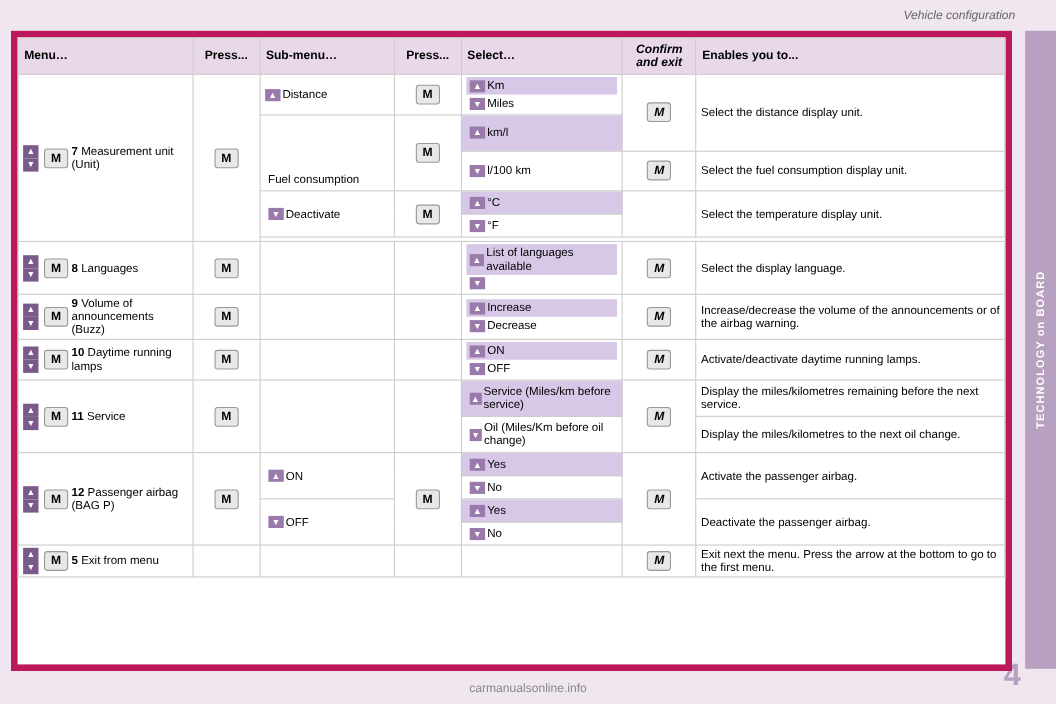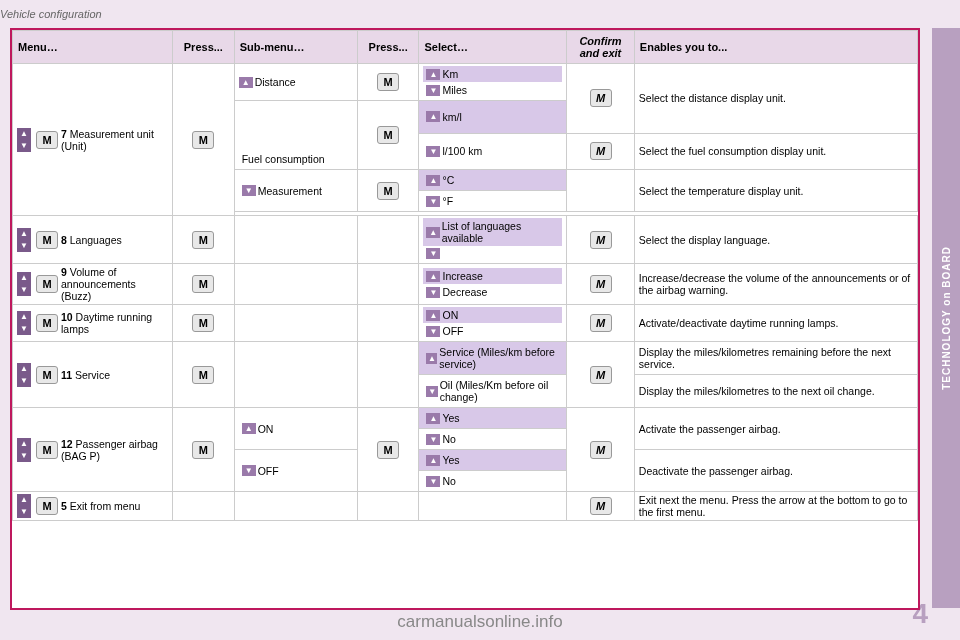--- a/index.html
+++ b/index.html
@@ -16,21 +16,21 @@
       width: 960px;
       height: 640px;
       background: #f0e6f0;
       position: relative;
     }
     .top-bar {
       width: 100%;
       height: 28px;
       background: #f0e6f0;
       display: flex;
-      justify-content: flex-start;
+      justify-content: flex-end;
       align-items: center;
       padding-right: 37px;
       font-size: 11px;
       color: #666;
       font-style: italic;
     }
     .right-tab {
       position: absolute;
       right: 0;
       top: 28px;
@@ -55,31 +55,31 @@
       bottom: 10px;
       font-size: 28px;
       font-weight: bold;
       color: #b8a0c0;
     }
     .bottom-logo {
       position: absolute;
       bottom: 8px;
       left: 50%;
       transform: translateX(-50%);
-      font-size: 17px;
+      font-size: 11px;
       color: #888;
     }
     .main-table-wrapper {
       position: absolute;
       top: 28px;
       left: 10px;
       right: 40px;
       bottom: 30px;
       background: white;
-      border: 2px solid #be185d;
+      border: 6px solid #be185d;
     }
     table {
       width: 100%;
       border-collapse: collapse;
       font-size: 10.5px;
     }
     th {
       background: #e8d8e8;
       border: 1px solid #ccc;
       padding: 4px 5px;
@@ -249,21 +249,21 @@
           <td class="col-confirm">
             <span class="m-btn">M</span>
           </td>
           <td class="col-enables">Select the fuel consumption display unit.</td>
         </tr>
 
         <tr>
           <td class="col-submenu" rowspan="2">
             <div class="select-row" style="padding:2px 3px;">
               <div class="arrow-sm-down">▼</div>
-              <span> Measurement</span>
+              <span> Deactivate</span>
             </div>
           </td>
           <td class="col-press2" rowspan="2">
             <span class="m-btn">M</span>
           </td>
           <td class="col-select highlighted">
             <div class="select-row" style="padding:2px 3px; background:#d8c8e8;">
               <div class="arrow-sm-up">▲</div>
               <span> °C</span>
             </div>

